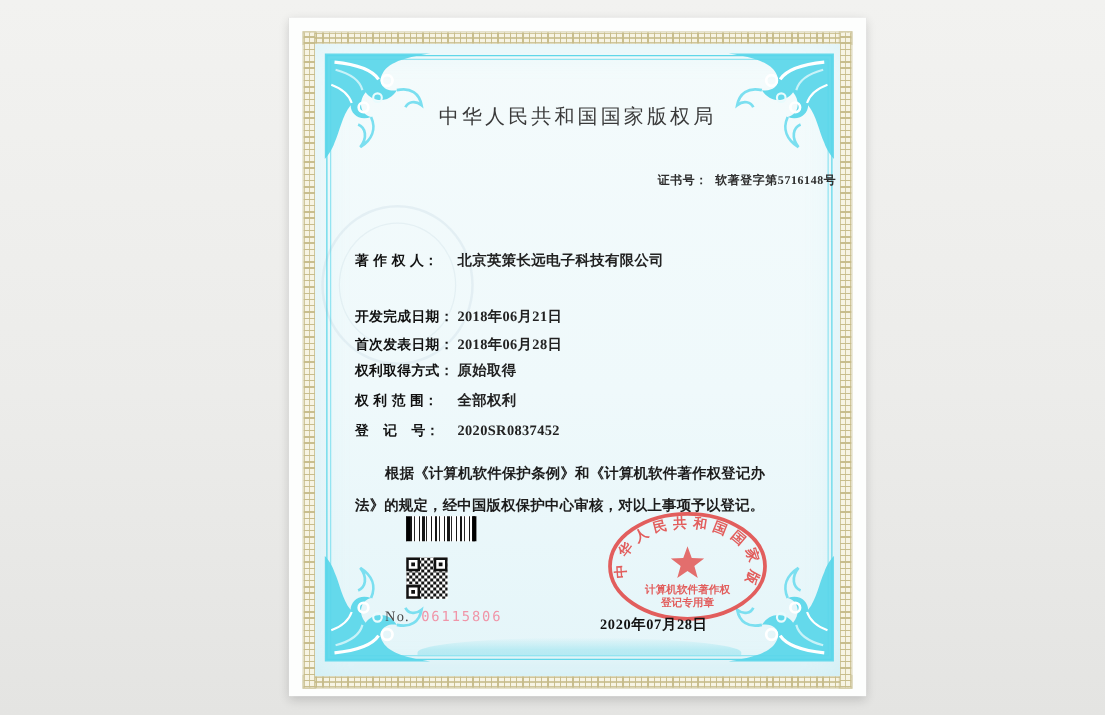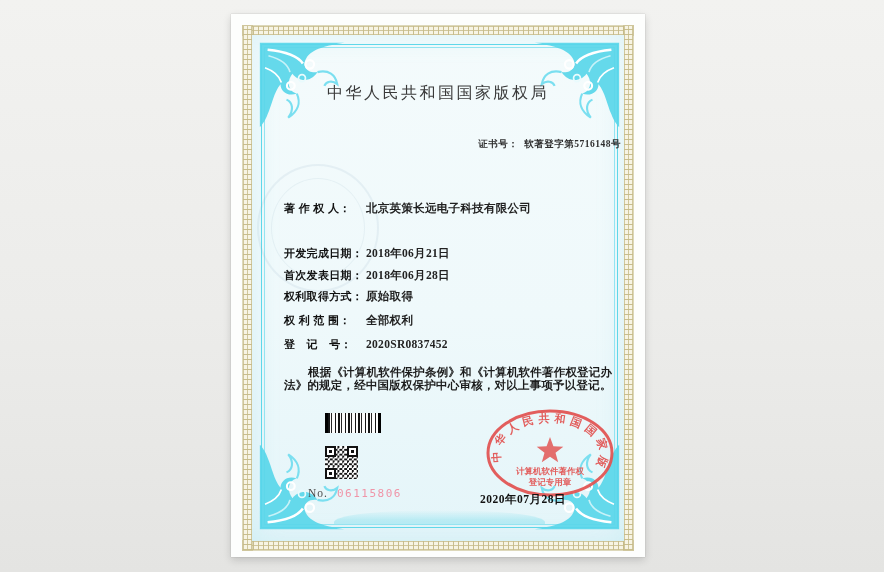--- a/index.html
+++ b/index.html
@@ -6,20 +6,21 @@
   body{
     width:884px;height:572px;position:relative;overflow:hidden;
     font-family:"Liberation Serif","DejaVu Serif",serif;
     background:#ededeb;
   }
   .stage{position:absolute;inset:0;background:linear-gradient(180deg,#f2f2f0 0%,#ececea 55%,#e4e4e2 100%);}
   .page{
     position:absolute;left:231px;top:14px;width:414px;height:543px;
     background:#fdfefd;
     box-shadow:0 3px 8px rgba(0,0,0,.16), 0 0 1px rgba(0,0,0,.25);
+    padding-left:48px;
   }
   
   .gold{position:absolute;background-color:#f7f4e4;
     outline:1px solid rgba(195,184,132,.55);}
   .gold.h{left:12px;right:12px;height:9px;
     background-image:repeating-linear-gradient(90deg,rgba(198,187,137,.95) 0 1px,transparent 1px 5px),
                      repeating-linear-gradient(0deg,rgba(198,187,137,.8) 0 1px,transparent 1px 4px);}
   .gold.v{top:12px;bottom:7px;width:9px;
     background-image:repeating-linear-gradient(0deg,rgba(198,187,137,.95) 0 1px,transparent 1px 5px),
                      repeating-linear-gradient(90deg,rgba(198,187,137,.8) 0 1px,transparent 1px 4px);}
@@ -51,21 +52,21 @@
   .certno{position:absolute;top:124px;right:24px;font-size:9.5px;font-weight:bold;
     color:#2e2e2e;letter-spacing:.5px;}
   .certno .lab{margin-right:6px;}
   .row{position:absolute;left:53px;font-size:11.5px;color:#1f1f1f;white-space:nowrap;}
   .row .lbl{font-family:"Liberation Sans","DejaVu Sans",sans-serif;font-weight:bold;
     display:inline-block;min-width:82px;color:#111;font-size:11px;letter-spacing:.3px;}
   .row .val{font-weight:bold;color:#222;letter-spacing:.3px;}
   .row .val2{display:block;margin-left:82px;font-weight:bold;color:#222;margin-top:2px;font-size:11px;}
   .r0{top:141px}.r1{top:187px}.r2{top:232px}.r3{top:254px}.r4{top:275px}.r5{top:299px}.r6{top:323px}
   .statement{position:absolute;left:53px;top:352px;width:347px;font-size:11.5px;
-    line-height:13px;color:#1c1c1c;text-indent:24px;font-weight:bold;letter-spacing:.2px;}
+    line-height:26px;color:#1c1c1c;text-indent:24px;font-weight:bold;letter-spacing:.2px;}
   
   .barcode{position:absolute;left:94px;top:399px;width:56px;height:20px;background-color:#fff;
     background-image:
       linear-gradient(#000,#000),
       linear-gradient(#000,#000),
       repeating-linear-gradient(90deg,#151515 0 1px,#fdfdfd 1px 3px,#151515 3px 5px,#fdfdfd 5px 6px,#262626 6px 7px,#fdfdfd 7px 10px);
     background-repeat:no-repeat,no-repeat,repeat;
     background-size:3px 100%,3px 100%,auto;
     background-position:left top,right top,left top;}
   .qr{position:absolute;left:94px;top:432px;width:33px;height:33px;background:#fff;

